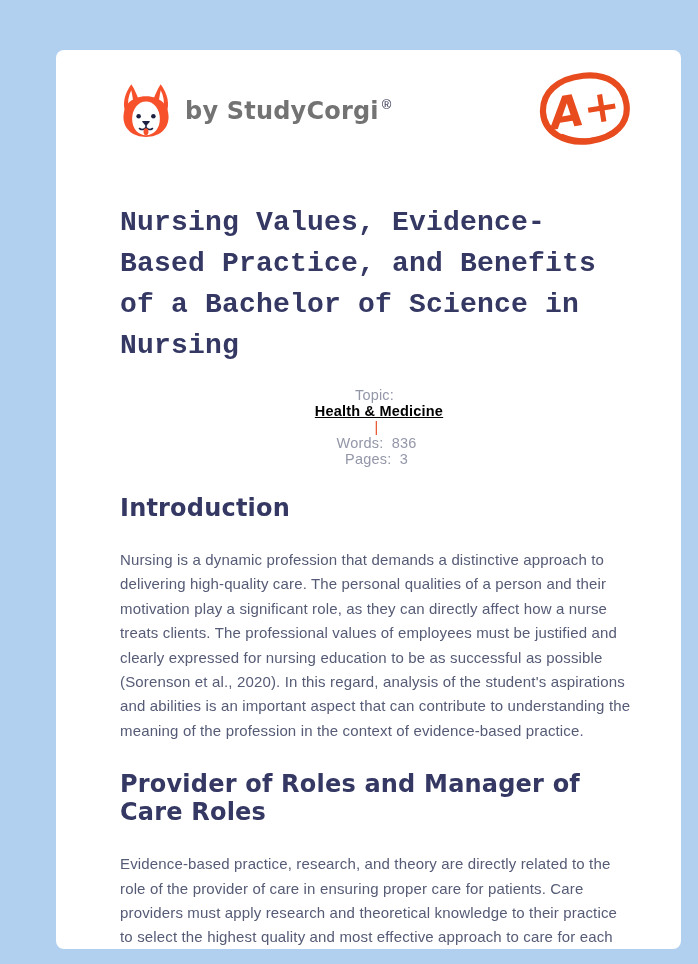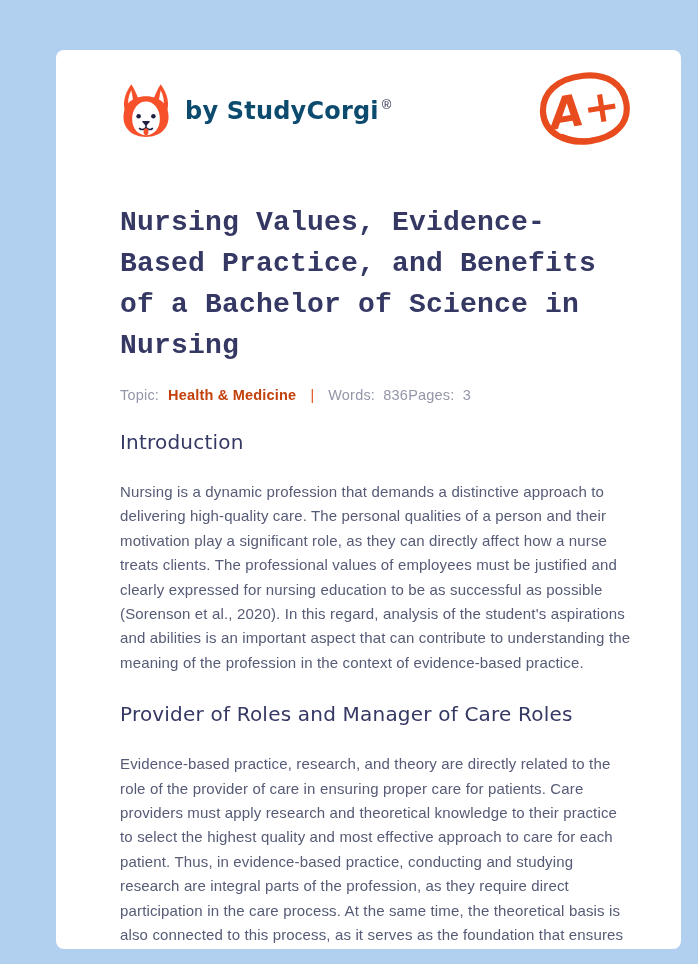--- a/index.html
+++ b/index.html
@@ -36,21 +36,21 @@
   .brand-group {
     display: flex;
     align-items: center;
     gap: 13px;
     cursor: pointer;
   }
   .corgi-logo { width: 52px; height: 58px; display: block; }
   .brand-text {
     font-size: 24px;
     font-weight: 800;
-    color: #0c4a6e;
+    color: #737373;
     letter-spacing: 0.2px;
     font-family: "DejaVu Sans", "Liberation Sans", sans-serif;
   }
   .registered-mark {
     font-size: 13px;
     font-weight: 400;
     color: #1f2142;
     vertical-align: 10px;
     margin-left: 3px;
   }
@@ -66,38 +66,40 @@
     letter-spacing: 0.2px;
     font-family: Liberation Mono, monospace;
   }
   .meta-row {
     margin-top: 21px;
     font-size: 14.5px;
     color: #9397a8;
     letter-spacing: 0.2px;
     display: flex;
     align-items: center;
+    flex-direction: column;
   }
   .meta-topic-value {
-    color: #c2410c;
+    color: #000000;
     font-weight: 700;
     margin-left: 5px;
+    text-decoration: underline;
   }
   .meta-separator {
     color: #e74b1e;
     margin: 0 14px;
     font-size: 14px;
   }
   .meta-words { margin-right: 0; }
   .meta-label { margin-right: 4px; }
   
   .section-heading {
     margin-top: 27px;
-    font-size: 20px;
-    font-weight: 400;
+    font-size: 24px;
+    font-weight: 700;
     color: #343863;
     letter-spacing: 0.2px;
     font-family: "DejaVu Sans", "Liberation Sans", sans-serif;
   }
   .section-body {
     margin-top: 26px;
     max-width: 513px;
     font-size: 15px;
     line-height: 24.4px;
     color: #565b76;

